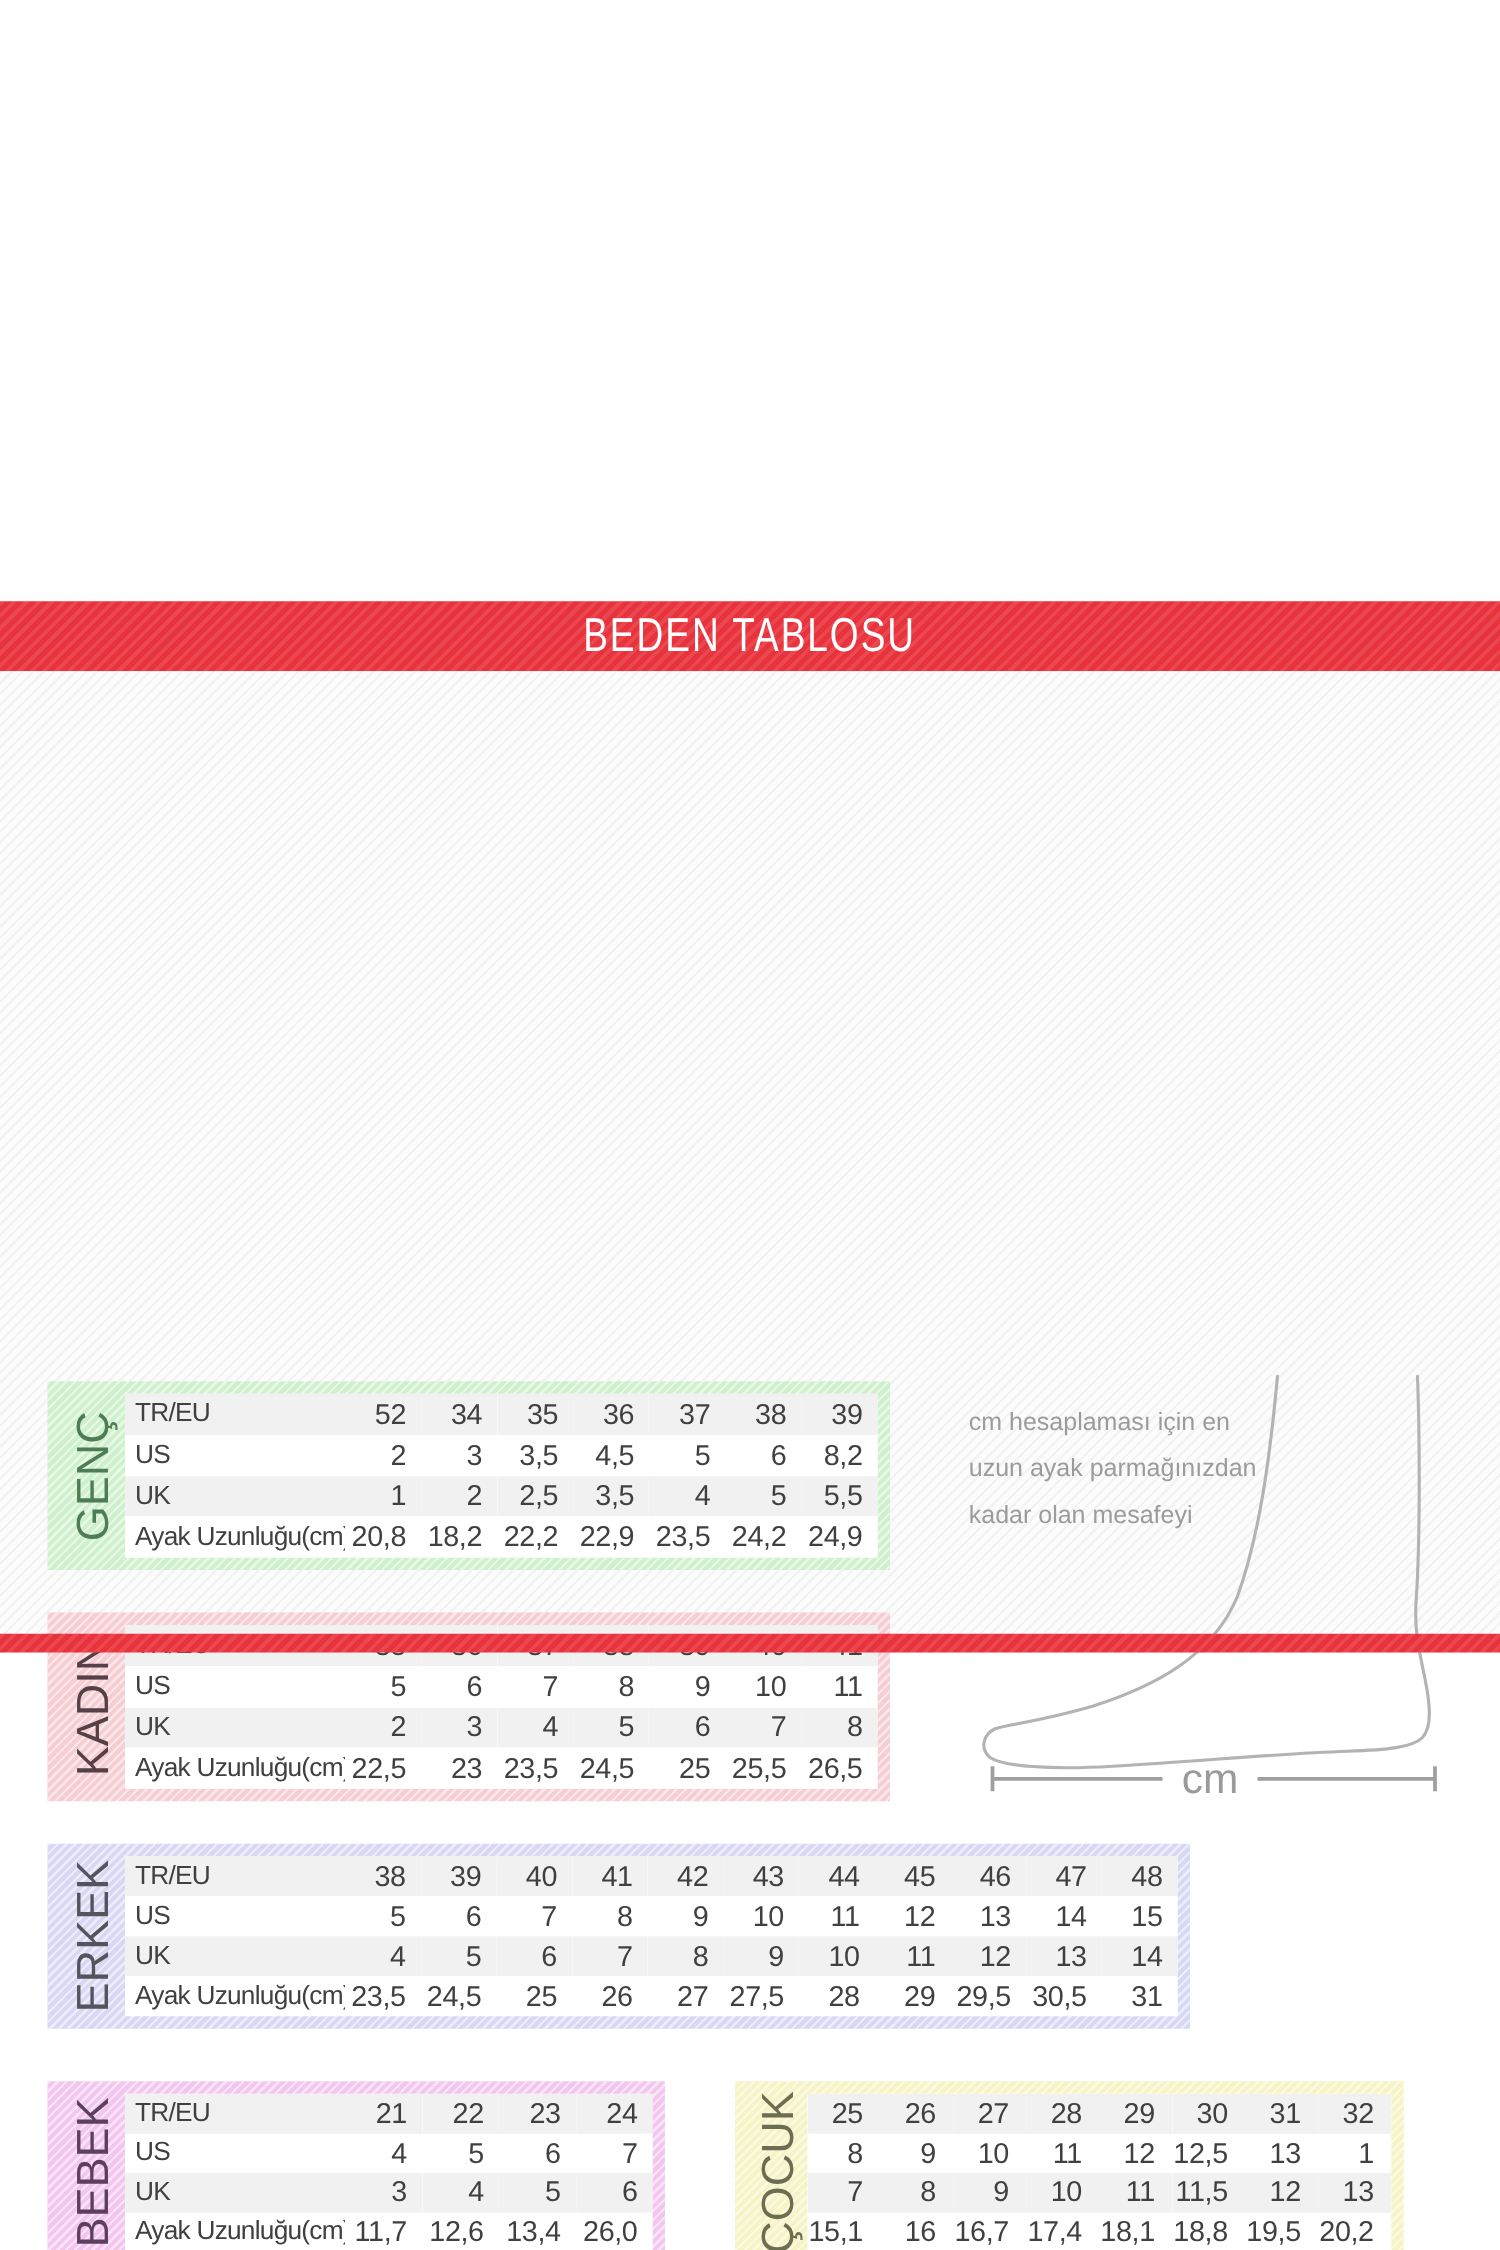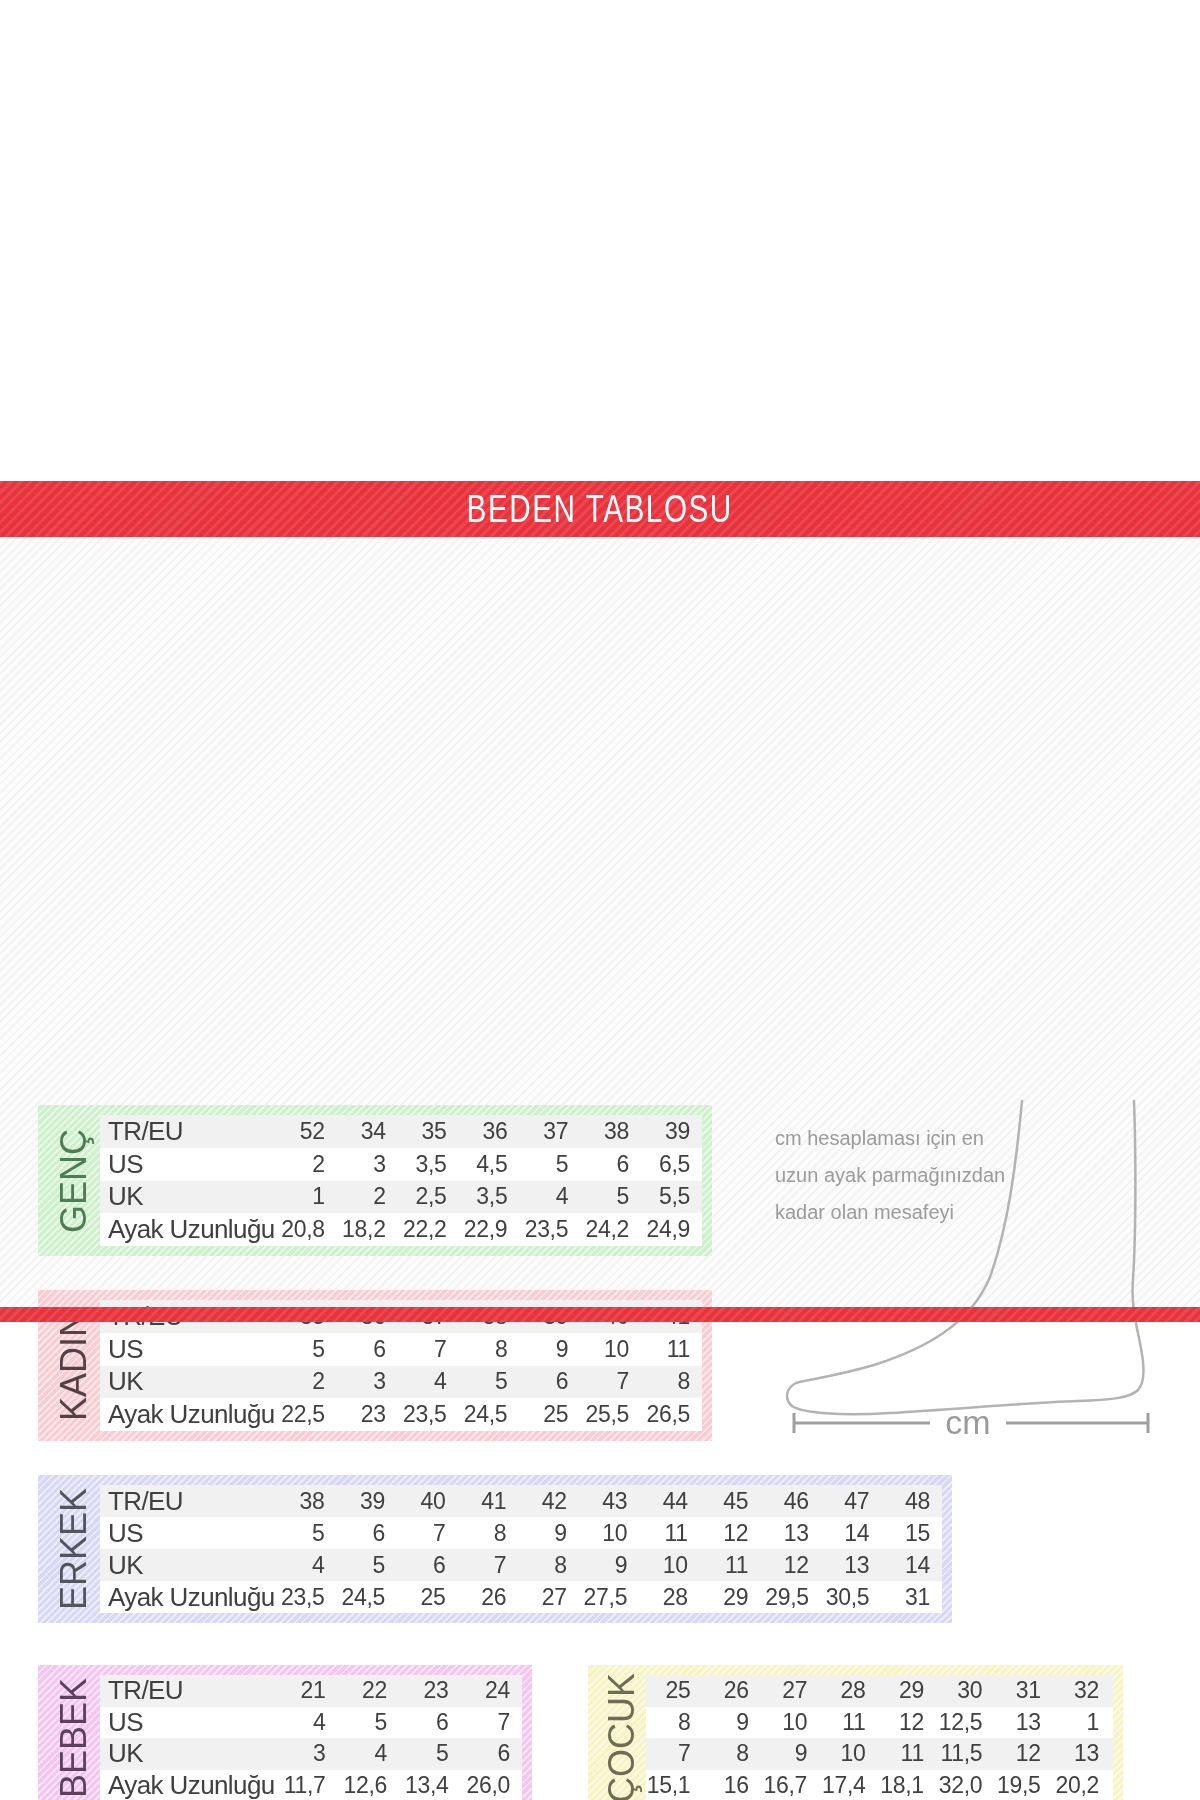--- a/index.html
+++ b/index.html
@@ -34,21 +34,21 @@
   .tbl-erkek .side span{color:#54545e;}
   .tbl-bebek .side span{color:#5d3f5f;}
   .tbl-cocuk .side span{color:#6d6d52;}
   table.grid{flex:1;border-collapse:collapse;table-layout:fixed;background:#ffffff;
              width:100%;height:100%;}
   table.grid tr{height:25%;}
   table.grid tr:nth-child(odd){background:#f1f1f1;}
   table.grid tr:nth-child(even){background:#ffffff;}
   table.grid td{font-size:23px;color:#404040;text-align:right;padding:0 12px 0 0;
                 letter-spacing:-0.3px;white-space:nowrap;overflow:hidden;}
-  table.grid td.rowhdr{width:168px;text-align:left;padding:0 0 0 8px;font-size:26px;
+  table.grid td.rowhdr{width:168px;text-align:left;padding:0 0 0 8px;font-size:21px;
                 letter-spacing:-0.6px;}
   .tbl-cocuk table.grid td{padding-right:14px;}
   .note{position:absolute;left:775px;top:583px;color:#9b9b9b;font-size:20px;line-height:37px;}
   .foot-svg{position:absolute;left:778px;top:558px;}
 </style>
 </head>
 <body>
 
 <div class="page">
 
@@ -75,21 +75,21 @@
               <td>39</td>
             </tr>
         <tr>
               <td class="rowhdr">US</td>
               <td>2</td>
               <td>3</td>
               <td>3,5</td>
               <td>4,5</td>
               <td>5</td>
               <td>6</td>
-              <td>6,5</td>
+              <td>8,2</td>
             </tr>
         <tr>
               <td class="rowhdr">UK</td>
               <td>1</td>
               <td>2</td>
               <td>2,5</td>
               <td>3,5</td>
               <td>4</td>
               <td>5</td>
               <td>5,5</td>
@@ -297,21 +297,21 @@
               <td>11,5</td>
               <td>12</td>
               <td>13</td>
             </tr>
         <tr>
               <td>15,1</td>
               <td>16</td>
               <td>16,7</td>
               <td>17,4</td>
               <td>18,1</td>
-              <td>32,0</td>
+              <td>18,8</td>
               <td>19,5</td>
               <td>20,2</td>
             </tr>
       </tbody>
         </table>
     </section>
 
     <div class="note">
       <div>cm hesaplaması için en</div>
       <div>uzun ayak parmağınızdan</div>

